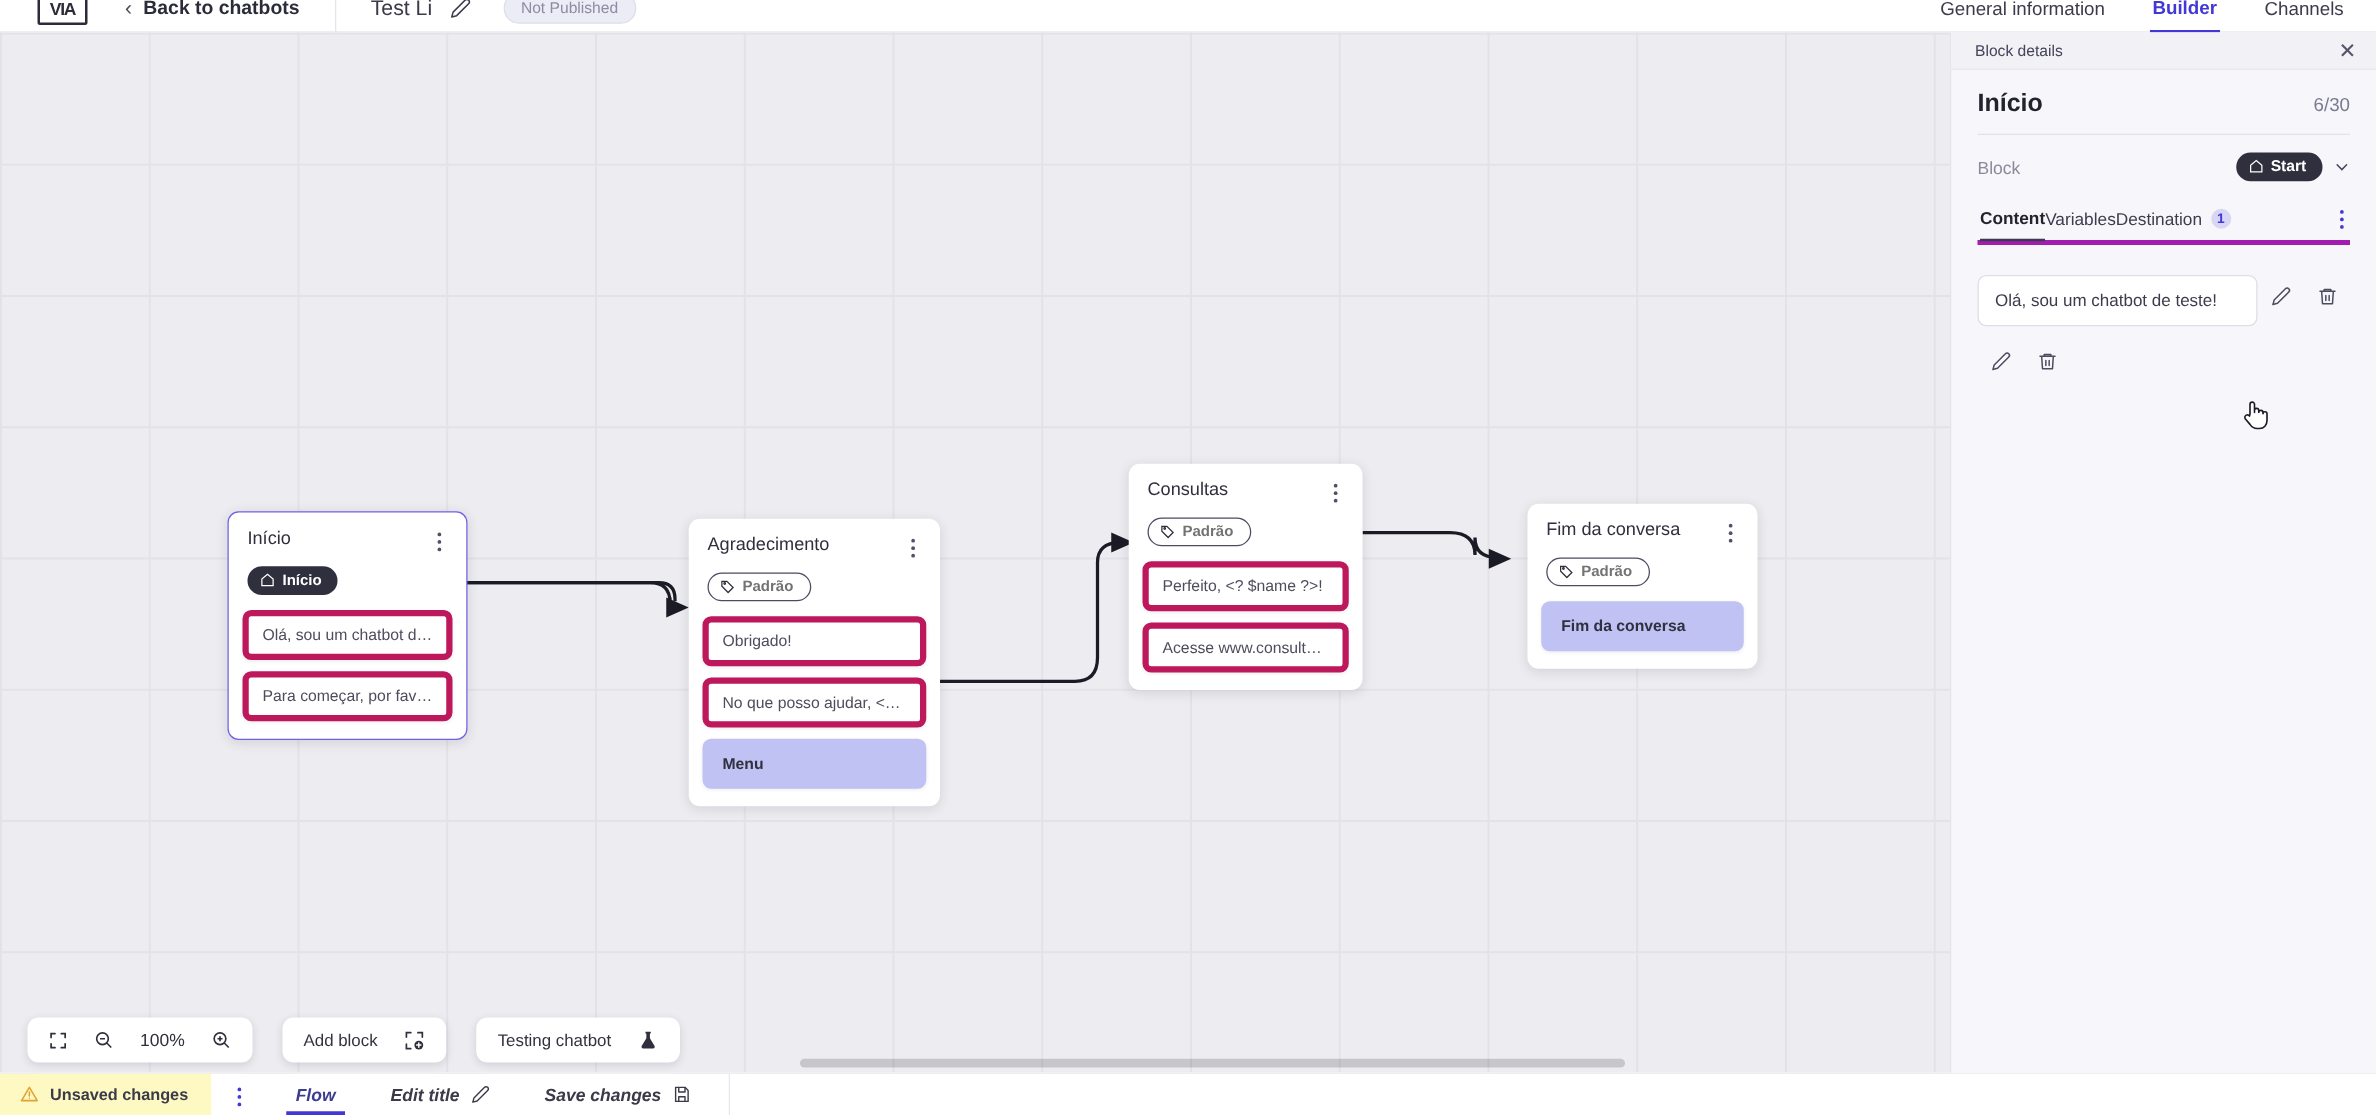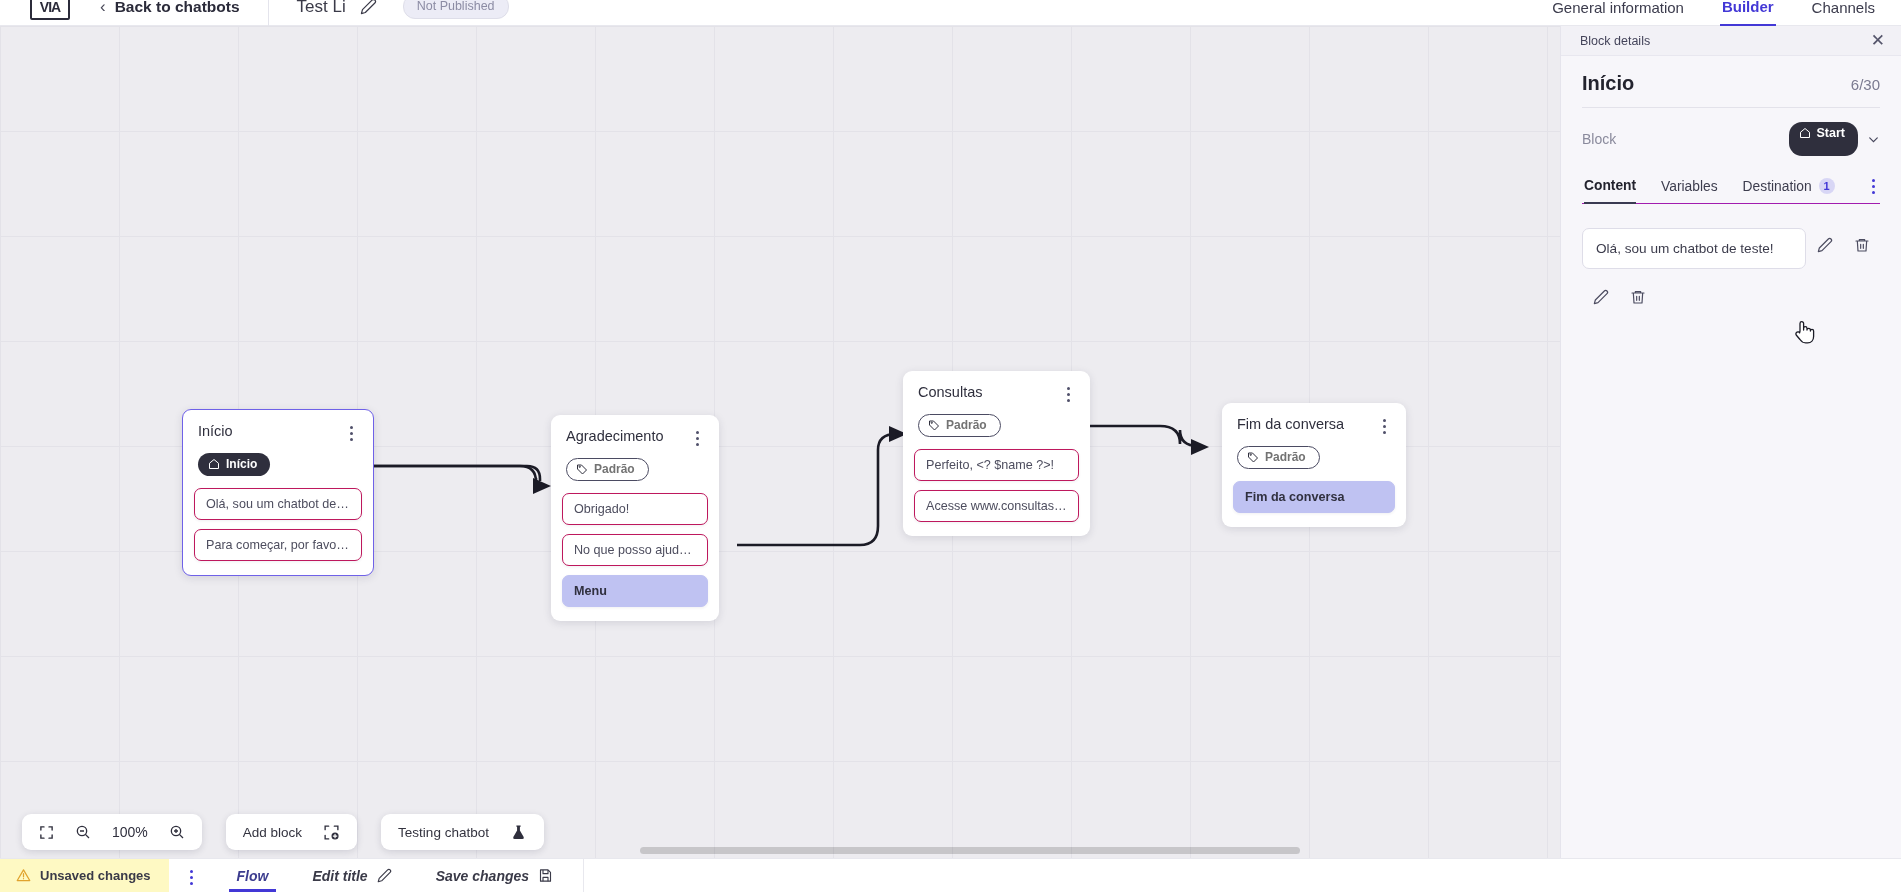--- a/index.html
+++ b/index.html
@@ -83,21 +83,21 @@
     background: #2f2f3d; color: #ffffff; border-radius: 13px;
     padding: 4px 13px 5px 10px; font-size: 12px; font-weight: 700;
   }
   .badge-padrao {
     display: inline-flex; align-items: center; gap: 6px; margin-top: 12px;
     background: #ffffff; color: #737373; border: 1.2px solid #4b4b62;
     border-radius: 13px; padding: 3px 13px 4px 9px; font-size: 12px; font-weight: 700;
   }
   .node-body { padding: 12px 11px 14px 11px; }
   .msg-chip {
-    background: #ffffff; border: 1px solid #be185d; border-radius: 7px;
+    background: #ffffff; border: 5px solid #be185d; border-radius: 7px;
     padding: 8px 11px; font-size: 12.6px; color: #4d4d5e;
     margin-bottom: 9px; white-space: nowrap; overflow: hidden; text-overflow: ellipsis;
     box-shadow: 0 1px 3px rgba(40,40,70,0.07);
   }
   .msg-chip:last-child { margin-bottom: 0; }
   .msg-chip.menu {
     background: #bfc2f2; border-color: #bfc2f2; color: #30303f; font-weight: 700;
   }
 
   
@@ -153,26 +153,26 @@
   .panel-rule { margin-top: 12px; height: 1px; background: #e3e2ea; }
   .marker-row {
     display: flex; align-items: center; justify-content: space-between;
     margin-top: 14px;
   }
   .marker-label { font-size: 14px; color: #8a8a9c; }
   .marker-right { display: flex; align-items: center; gap: 9px; cursor: pointer; }
   .marker-badge {
     display: inline-flex; align-items: center; gap: 6px;
     background: #2f2f3d; color: #fff; border-radius: 13px;
-    padding: 4px 13px 16px 10px; font-size: 12.5px; font-weight: 700;
+    padding: 4px 13px 5px 10px; font-size: 12.5px; font-weight: 700;
   }
   .caret-dn { color: #46465c; font-size: 12px; }
   .panel-tabs {
-    margin-top: 20px; display: flex; align-items: center; gap: 25px;
-    border-bottom: 1px solid #a21caf; padding-left: 2px;
+    margin-top: 20px; display: flex; align-items: center; 
+    border-bottom: 4px solid #a21caf; padding-left: 2px;
   }
   .ptab {
     font-size: 13.8px; color: #3d3d4e; padding-bottom: 9px; cursor: pointer;
     display: flex; align-items: center; gap: 7px; position: relative; top: 1px;
   }
   .ptab.active { color: #23232e; font-weight: 700; border-bottom: 2.5px solid #3a3a52; }
   .tab-badge {
     background: #d8d6f5; color: #4338d6; font-size: 11px; font-weight: 700;
     border-radius: 50%; width: 16px; height: 16px;
     display: inline-flex; align-items: center; justify-content: center;
@@ -258,21 +258,21 @@
             </svg>
           <span>Início</span>
         </div>
       </div>
       <div class="node-body">
         <div class="msg-chip">Olá, sou um chatbot de teste!</div>
         <div class="msg-chip">Para começar, por favor digite o …</div>
       </div>
     </div>
 
-    <div class="node" style="left:551px; top:389px; width:168px;">
+    <div class="node" style="left:551px; top:389px; width:201px;">
       <div class="node-head">
         <div class="node-title-row">
           <div class="node-title">Agradecimento</div>
           <div class="kebab">
               <i></i>
               <i></i>
               <i></i>
             </div>
         </div>
         <div class="badge-padrao">

